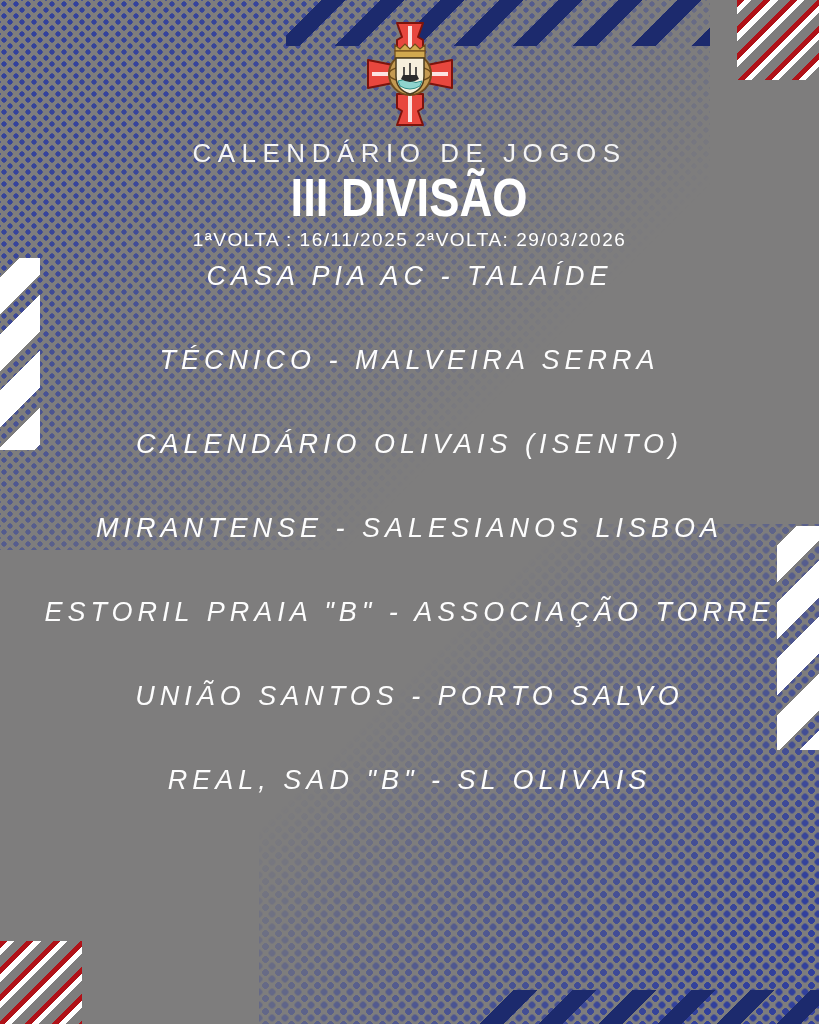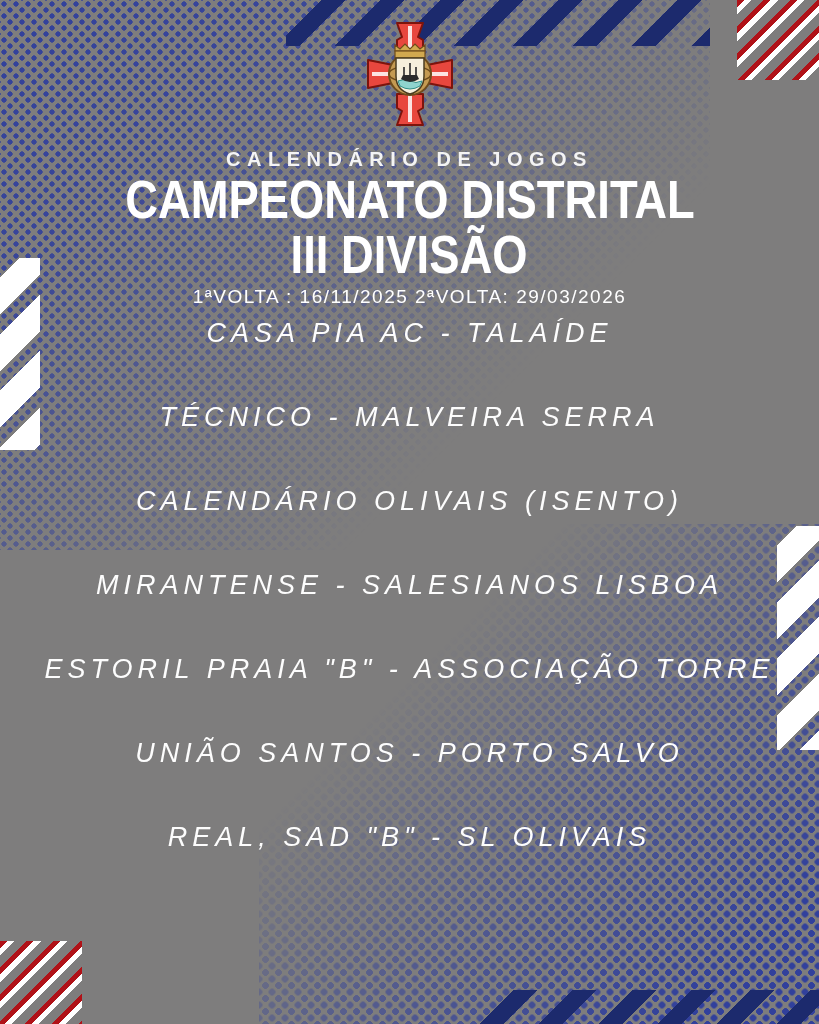--- a/index.html
+++ b/index.html
@@ -64,22 +64,22 @@
   }
 
   
   .content {
     position:absolute; inset:0; z-index:2;
     display:flex; flex-direction:column; align-items:center;
     text-align:center; color:#fff;
   }
   .crest { margin-top:20px; width:92px; height:108px; }
   .kicker {
-    margin-top:20px;
-    font-size:20px; letter-spacing:6.5px; font-weight:700; color:#f4f4f4;
+    margin-top:10px;
+    font-size:26px; letter-spacing:6.5px; font-weight:400; color:#f4f4f4;
     white-space:nowrap;
   }
   .title { margin-top:2px; font-size:54px; font-weight:700; line-height:53px; color:#ffffff; white-space:nowrap; }
   .title .squeeze { display:inline-block; transform:scaleX(.84); transform-origin:center; }
   .rounds {
     margin-top:4px; font-size:19px; line-height:24px; letter-spacing:1.5px;
     color:#ffffff; white-space:nowrap;
   }
   .fixtures { margin-top:4px; }
   .fixture {
@@ -126,23 +126,20 @@
       <path d="M32,38 H60 V56 Q60,70 46,74 Q32,70 32,56 Z" fill="#f6efdc" stroke="#4a3c20" stroke-width="1.5"></path>
       <path d="M34,61 Q40,58 46,61 T58,61 L56,66 Q46,72 36,66 Z" fill="#8fd4cf" stroke="#2e8f8a" stroke-width="1"></path>
       <path d="M37,59 Q46,65 55,59 L53,55 H39 Z" fill="#2b2b2b"></path>
       <path d="M46,43 V55 M40,47 V55 M52,47 V55" stroke="#2b2b2b" stroke-width="1.6" fill="none"></path>
     </svg>
   </div>
 
   <div class="kicker">CALENDÁRIO DE JOGOS</div>
 
   <div class="title">
-    <span class="squeeze">CAMPEONATO DISTRITAL</span>
-  </div>
-  <div class="title">
     <span class="squeeze">III DIVISÃO</span>
   </div>
 
   <div class="rounds">1ªVOLTA : 16/11/2025 2ªVOLTA: 29/03/2026</div>
 
   <div class="fixtures">
       <div class="fixture">CASA PIA AC - TALAÍDE</div>
       <div class="fixture">TÉCNICO - MALVEIRA SERRA</div>
       <div class="fixture">CALENDÁRIO OLIVAIS (ISENTO)</div>
       <div class="fixture">MIRANTENSE - SALESIANOS LISBOA</div>

